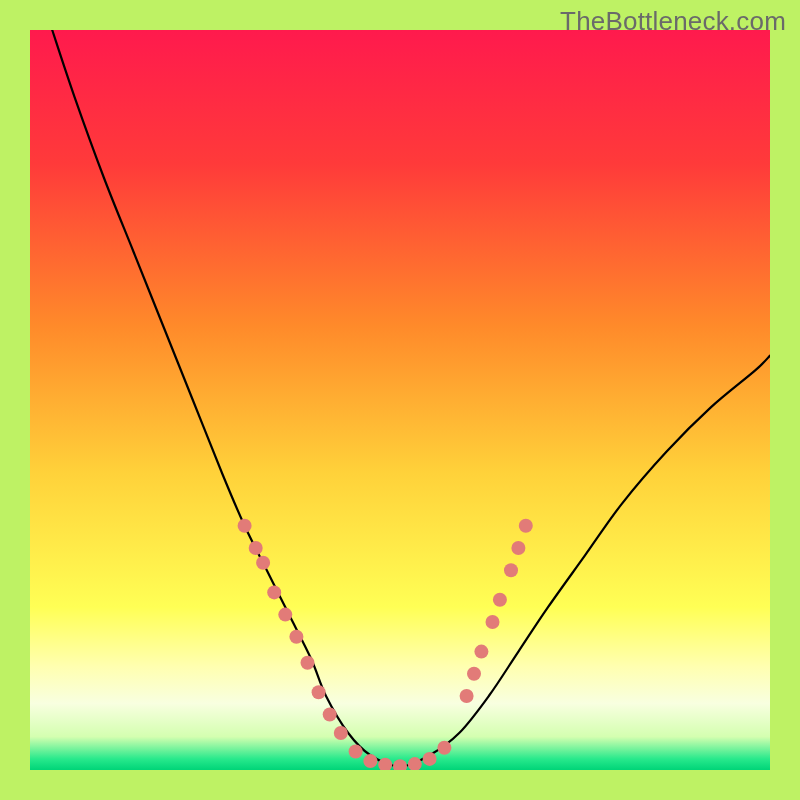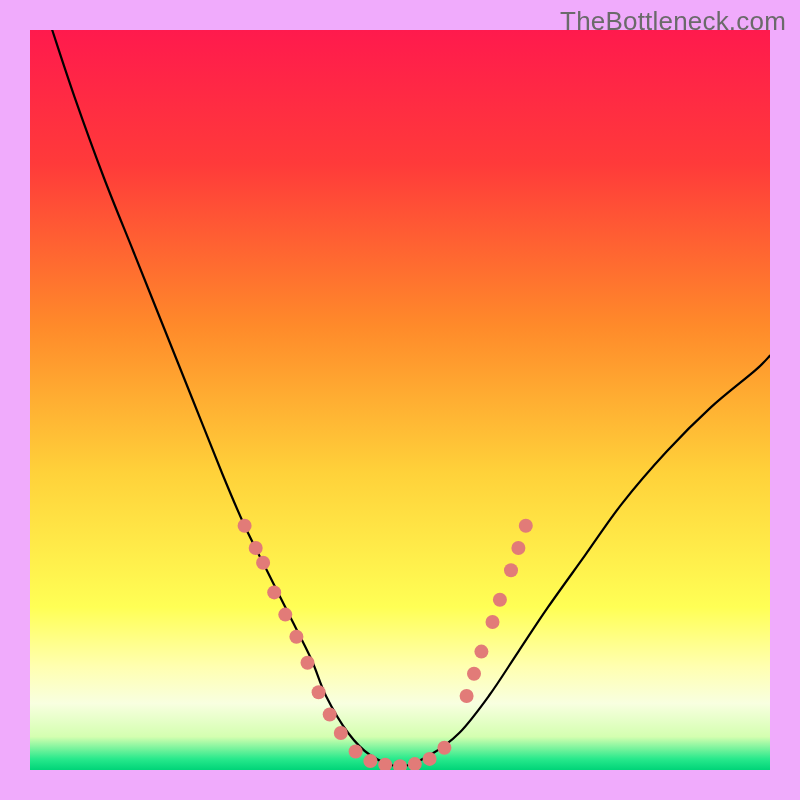--- a/index.html
+++ b/index.html
@@ -8,21 +8,21 @@
     width: 800px;
     height: 800px;
     background: #000000;
     overflow: hidden;
     font-family: Arial, Helvetica, sans-serif;
   }
   .frame {
     position: relative;
     width: 800px;
     height: 800px;
-    background: #f0abfc;
+    background: #bef264;
   }
   .watermark {
     position: absolute;
     top: 6px;
     right: 14px;
     color: #6a6a6a;
     font-size: 26px;
     font-weight: 400;
     letter-spacing: 0.2px;
     z-index: 30;

